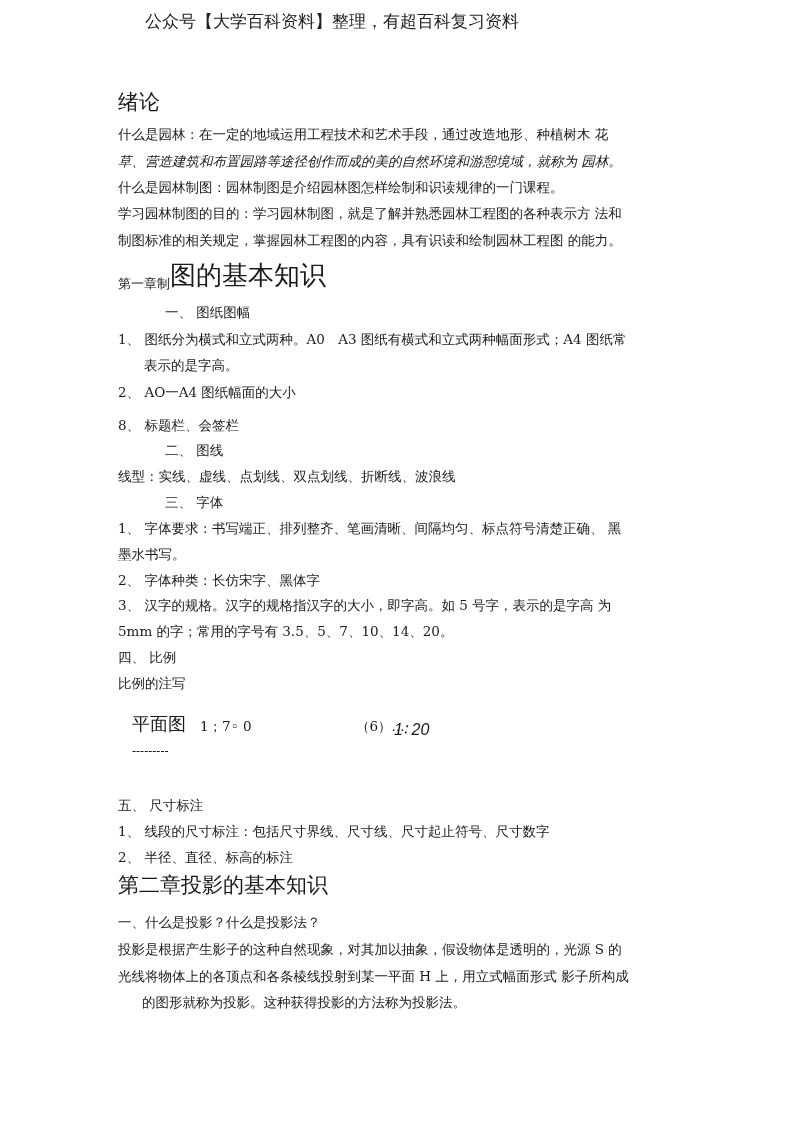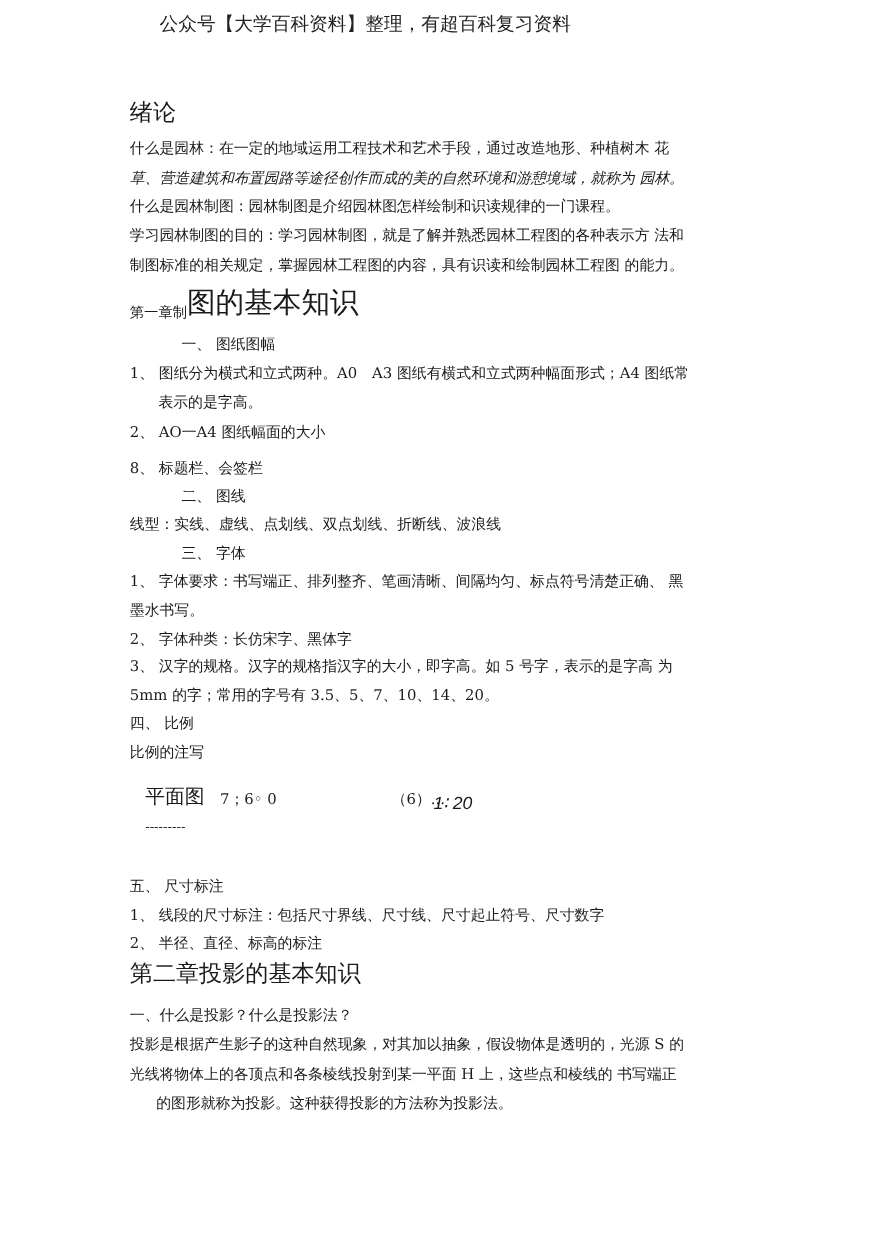--- a/index.html
+++ b/index.html
@@ -45,26 +45,26 @@
 <div class="abs p" style="top:520px;">1、 字体要求：书写端正、排列整齐、笔画清晰、间隔均匀、标点符号清楚正确、 黑</div>
 <div class="abs p" style="top:546px;">墨水书写。</div>
 <div class="abs p" style="top:572px;">2、 字体种类：长仿宋字、黑体字</div>
 <div class="abs p" style="top:597px;">3、 汉字的规格。汉字的规格指汉字的大小，即字高。如 5 号字，表示的是字高 为</div>
 <div class="abs p" style="top:623px;">5mm 的字；常用的字号有 3.5、5、7、10、14、20。</div>
 
 <div class="abs p" style="top:649px;">四、 比例</div>
 <div class="abs p" style="top:675px;">比例的注写</div>
 
 <div class="abs" style="left:132px;top:712px;font-size:18px;">平面图</div>
-<div class="abs" style="left:200px;top:718px;font-size:13.5px;">7；6◦ 0</div>
+<div class="abs" style="left:200px;top:718px;font-size:13.5px;">1；7◦ 0</div>
 <div class="abs" style="left:356px;top:718px;font-size:13.5px;">（6）...</div>
 <div class="abs" style="left:132px;top:744px;font-size:12px;">---------</div>
 <div class="abs italic" style="left:394px;top:720px;font-size:16px;">1∶  20</div>
 
 <div class="abs p" style="top:797px;">五、 尺寸标注</div>
 <div class="abs p" style="top:823px;">1、 线段的尺寸标注：包括尺寸界线、尺寸线、尺寸起止符号、尺寸数字</div>
 <div class="abs p" style="top:849px;">2、 半径、直径、标高的标注</div>
 
 <div class="abs ch2" style="left:118px;top:871px;">第二章投影的基本知识</div>
 <div class="abs p" style="top:914px;">一、什么是投影？什么是投影法？</div>
 <div class="abs p" style="top:941px;">投影是根据产生影子的这种自然现象，对其加以抽象，假设物体是透明的，光源 S 的</div>
-<div class="abs p" style="top:968px;">光线将物体上的各顶点和各条棱线投射到某一平面 H 上，这些点和棱线的 书写端正</div>
+<div class="abs p" style="top:968px;">光线将物体上的各顶点和各条棱线投射到某一平面 H 上，用立式幅面形式 影子所构成</div>
 <div class="abs p" style="top:994px;padding-left:24px;">的图形就称为投影。这种获得投影的方法称为投影法。</div>
 
 </body></html>

